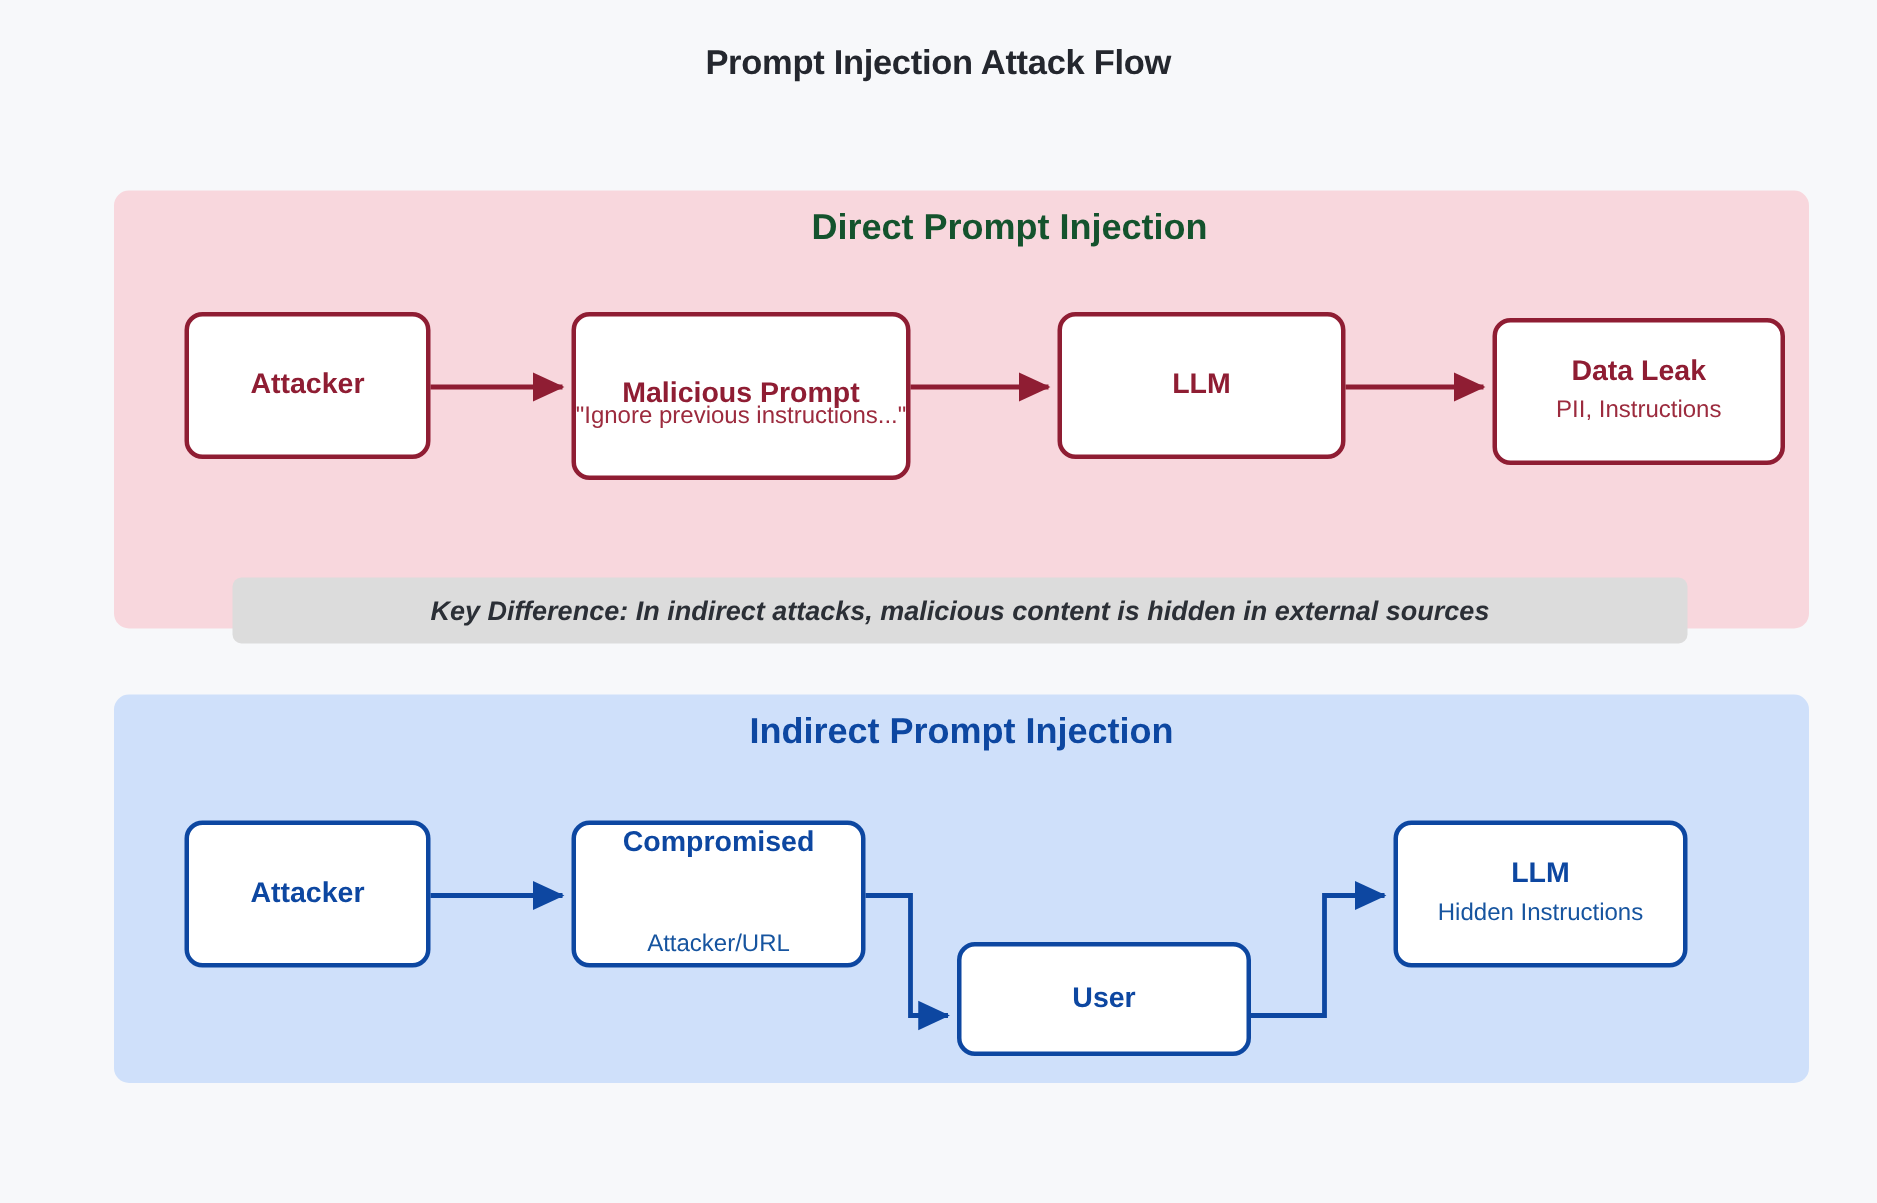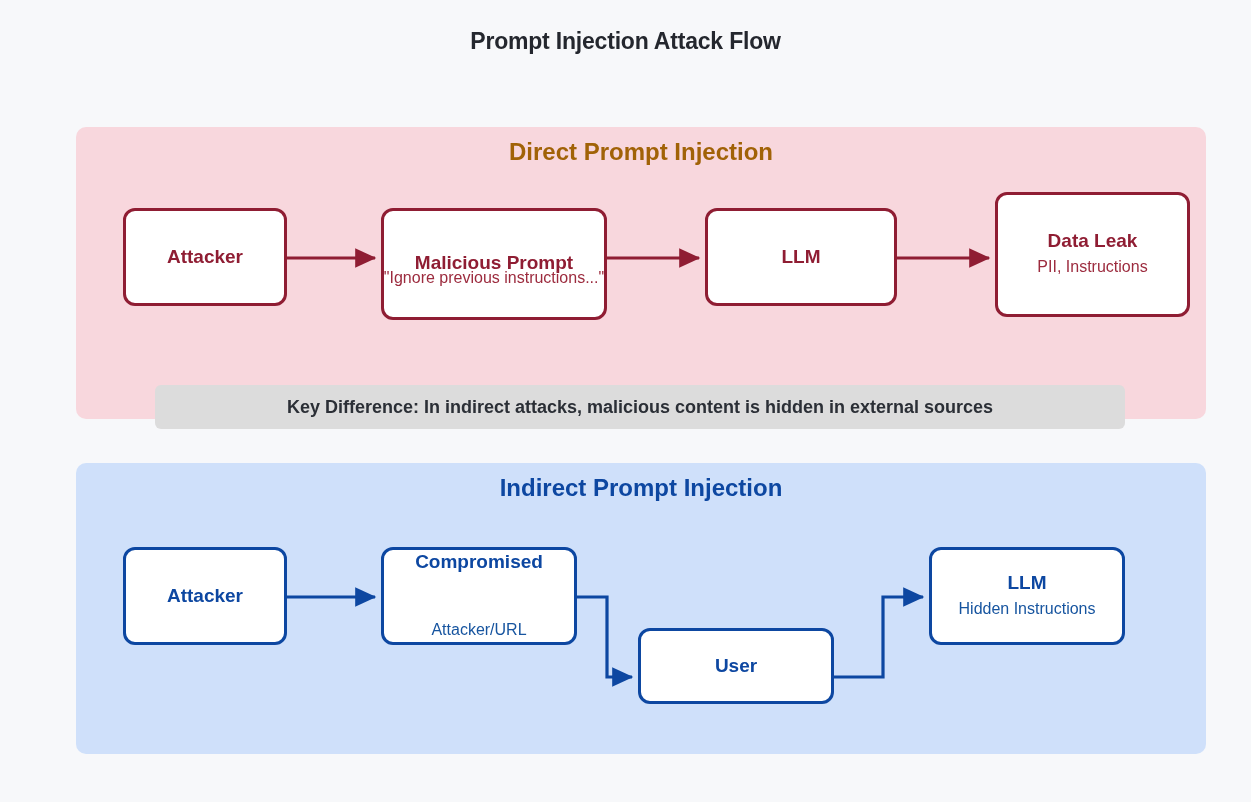--- a/index.html
+++ b/index.html
@@ -38,32 +38,32 @@
     left: 76px;
     top: 127px;
     width: 1130px;
     height: 292px;
     background: #f8d7dd;
   }
   .panel-indirect {
     left: 76px;
     top: 463px;
     width: 1130px;
-    height: 291px;
+    height: 259px;
     background: #cfe0fa;
   }
   .panel-title {
     position: absolute;
     left: 0;
     width: 100%;
     text-align: center;
     font-size: 24px;
     font-weight: bold;
   }
-  .panel-direct .panel-title { top: 11px; color: #a16207; }
+  .panel-direct .panel-title { top: 11px; color: #14532d; margin-left: 32px; }
   .panel-indirect .panel-title { top: 11px; color: #0d47a1; }
 
   
   .node {
     position: absolute;
     background: #ffffff;
     border-radius: 12px;
     display: flex;
     flex-direction: column;
     align-items: center;
@@ -105,41 +105,42 @@
     position: absolute;
     top: 52px;
     left: 50%;
     transform: translateX(-50%);
   }
 
   
   #node-attacker-direct  { left: 123px; top: 208px; width: 164px; height: 98px; }
   #node-malicious-prompt { left: 381px; top: 208px; width: 226px; height: 112px; }
   #node-llm-direct       { left: 705px; top: 208px; width: 192px; height: 98px; }
-  #node-data-leak        { left: 995px; top: 192px; width: 195px; height: 125px; }
+  #node-data-leak        { left: 995px; top: 212px; width: 195px; height: 98px; }
 
   
   #node-attacker-indirect { left: 123px; top: 547px; width: 164px; height: 98px; }
   #node-compromised       { left: 381px; top: 547px; width: 196px; height: 98px; gap: 42px; }
   #node-user              { left: 638px; top: 628px; width: 196px; height: 76px; }
   #node-llm-indirect      { left: 929px; top: 547px; width: 196px; height: 98px; }
 
   
   .key-banner {
     position: absolute;
     left: 155px;
     top: 385px;
     width: 970px;
     height: 44px;
     background: #dcdcdc;
     border-radius: 6px;
     display: flex;
     align-items: center;
     justify-content: center;
     z-index: 4;
+    font-style: italic;
   }
   .key-banner .key-text {
     font-size: 18px;
     font-weight: bold;
     color: #2b2f36;
     white-space: nowrap;
   }
 
   
   .edges {

